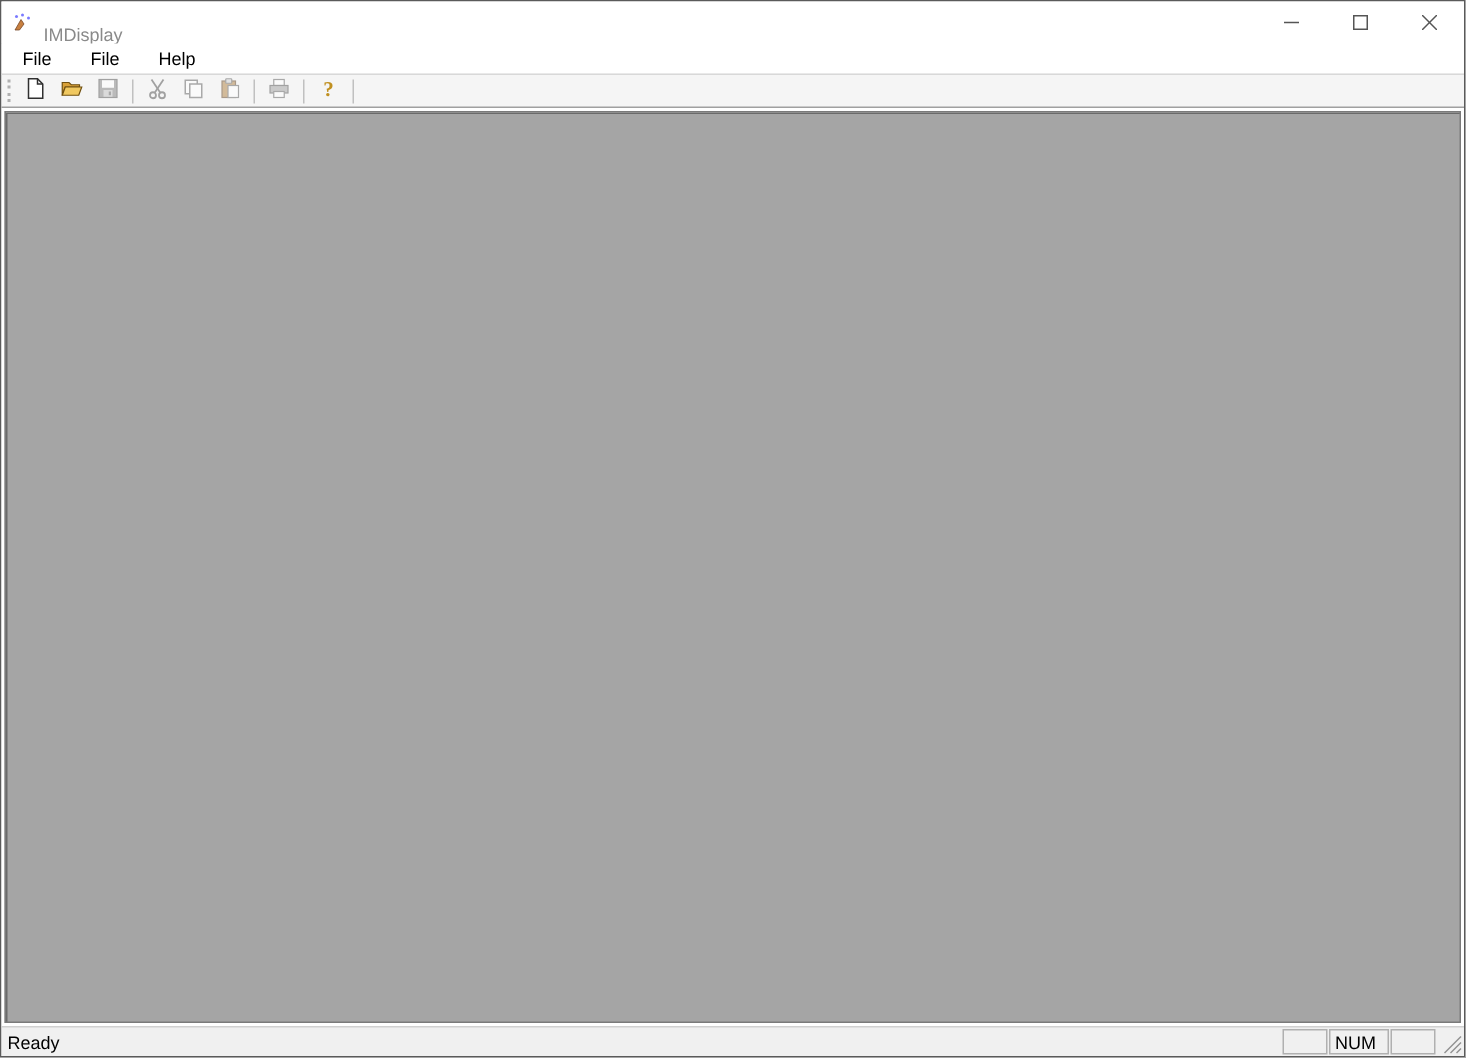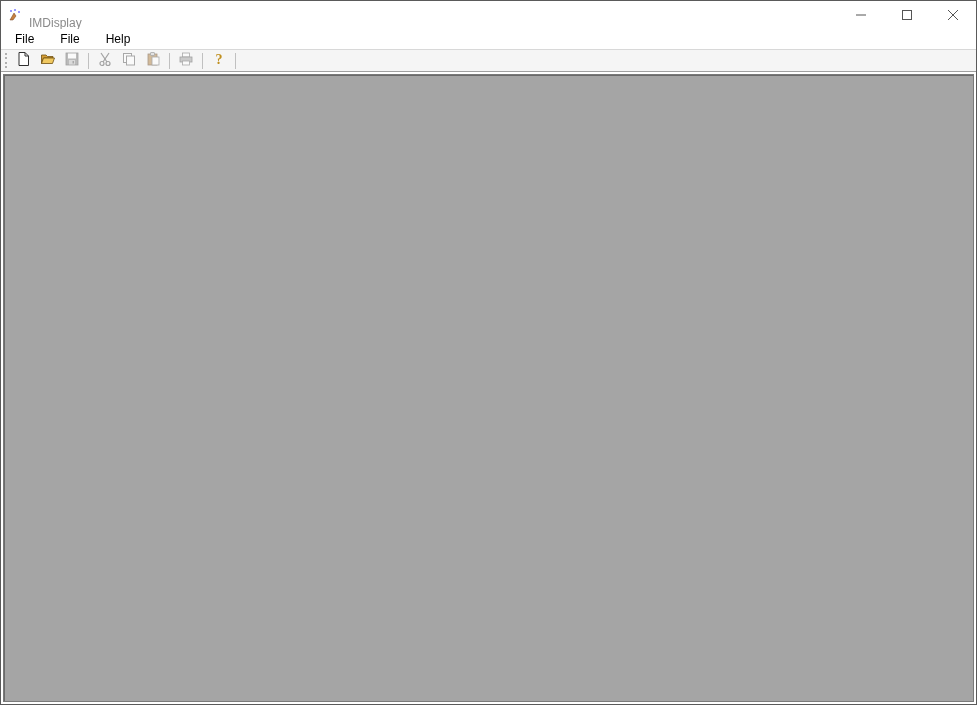--- a/index.html
+++ b/index.html
@@ -247,14 +247,27 @@
       </span>
     </div>
 
     <div class="tsep"></div>
   </div>
 
   <div class="client-wrap">
     <div class="client"></div>
   </div>
 
+  <div class="statusbar">
+    <div class="status-text">Ready</div>
+    <div class="status-cell sc1"></div>
+    <div class="status-cell sc2">NUM</div>
+    <div class="status-cell sc3"></div>
+    <div class="resize-grip">
+      <svg width="14" height="14" viewBox="0 0 14 14">
+        <line x1="2" y1="13" x2="13" y2="2" stroke="#909090" stroke-width="1"></line>
+        <line x1="6" y1="13" x2="13" y2="6" stroke="#909090" stroke-width="1"></line>
+        <line x1="10" y1="13" x2="13" y2="10" stroke="#909090" stroke-width="1"></line>
+      </svg>
+    </div>
+  </div>
 
 </div>
 
 </body></html>

